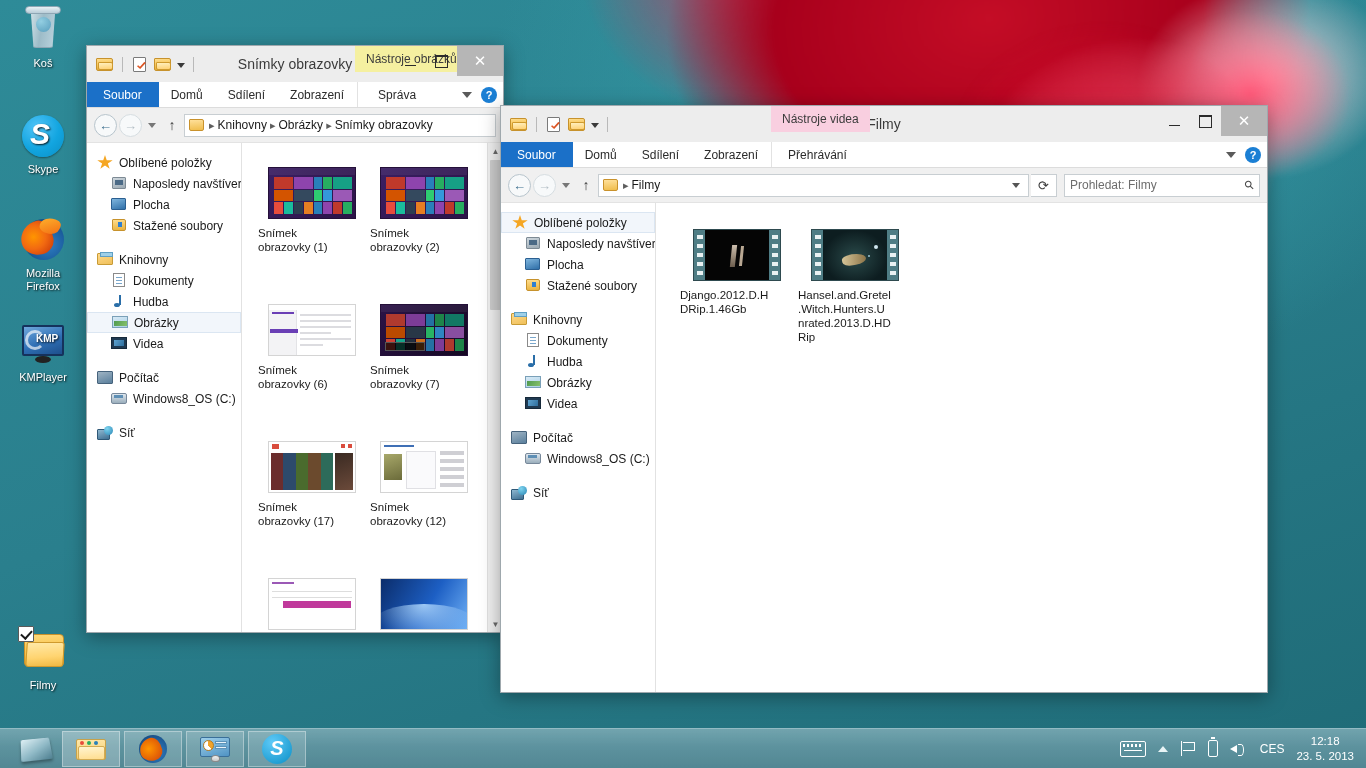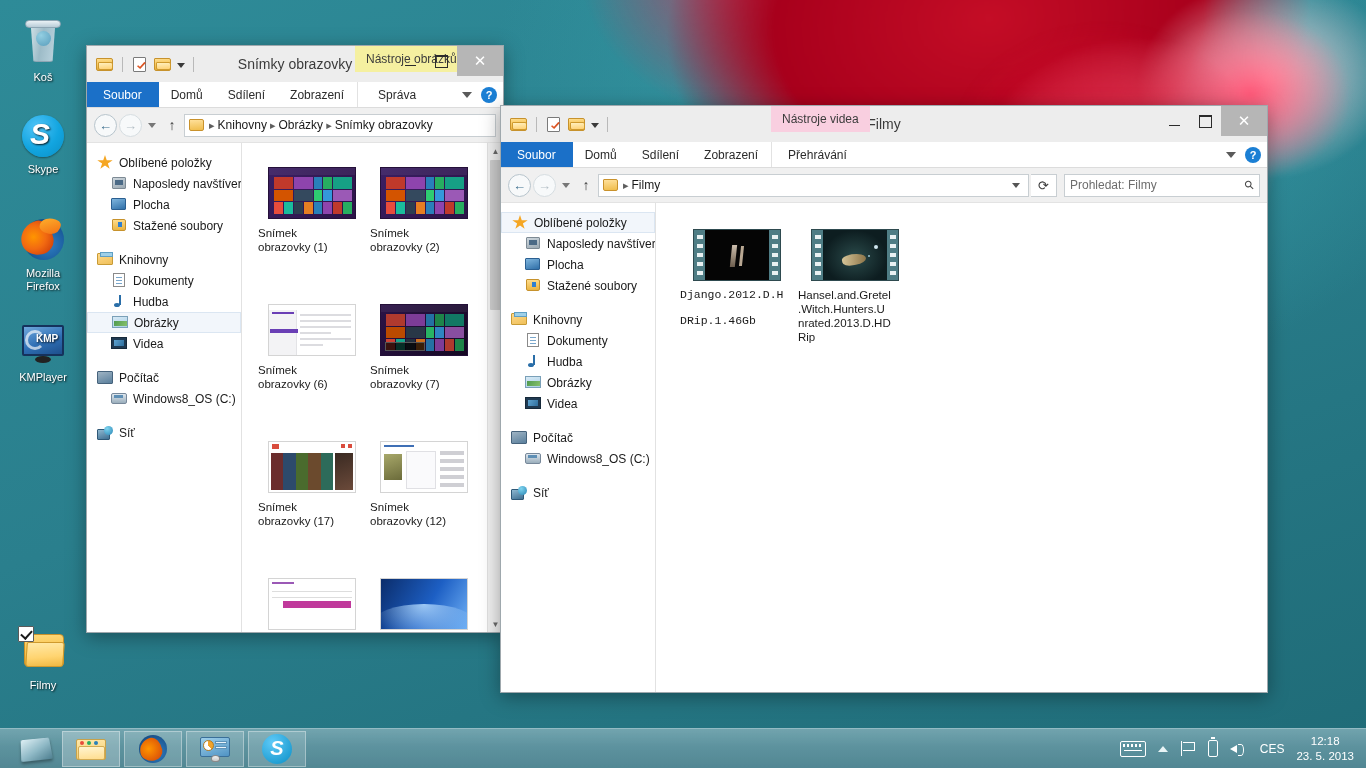--- a/index.html
+++ b/index.html
@@ -415,21 +415,21 @@
 </head>
 <body>
 
 <div id="wallpaper">
   <div class="wp-grad-base"></div>
   <div class="flower"></div>
   <div class="flower2"></div>
   <div class="petal-streak"></div>
 </div>
 
-<div class="desk-icon" style="left:0px; top:20px;">
+<div class="desk-icon" style="left:0px; top:6px;">
   <div class="ic">
     <div class="bin-body"></div>
       <div class="bin-globe"></div>
       <div class="bin-lid"></div>
   </div>
   <span class="lbl">Koš</span>
 </div>
 
 <div class="desk-icon" style="left:0px; top:112px;">
   <div class="ic">
@@ -906,21 +906,21 @@
       <div class="np-item">
         <span class="np-ic">
             <i class="net-sml"></i>
           </span>
         <span>Síť</span>
       </div>
     </div>
 
     <div class="content-pane">
       <div class="tiles" style="padding-left:22px; padding-top:16px;">
-        <div class="tile" style="width:118px;font-family:Liberation Mono, monospace;">
+        <div class="tile" style="width:118px;">
           <div class="thumb-wrap">
               <div class="film">
             <div class="strip l">
                   <i></i>
                   <i></i>
                   <i></i>
                   <i></i>
                   <i></i>
                 </div>
             <div class="screen">
@@ -929,21 +929,21 @@
             <div class="strip r">
                   <i></i>
                   <i></i>
                   <i></i>
                   <i></i>
                   <i></i>
                 </div>
           </div>
             </div>
           <div class="cap">Django.2012.D.H</div>
-          <div class="cap" style="margin-top:12px">DRip.1.46Gb</div>
+          <div class="cap" style="margin-top:0">DRip.1.46Gb</div>
         </div>
         <div class="tile" style="width:118px;">
           <div class="thumb-wrap">
               <div class="film">
             <div class="strip l">
                   <i></i>
                   <i></i>
                   <i></i>
                   <i></i>
                   <i></i>

